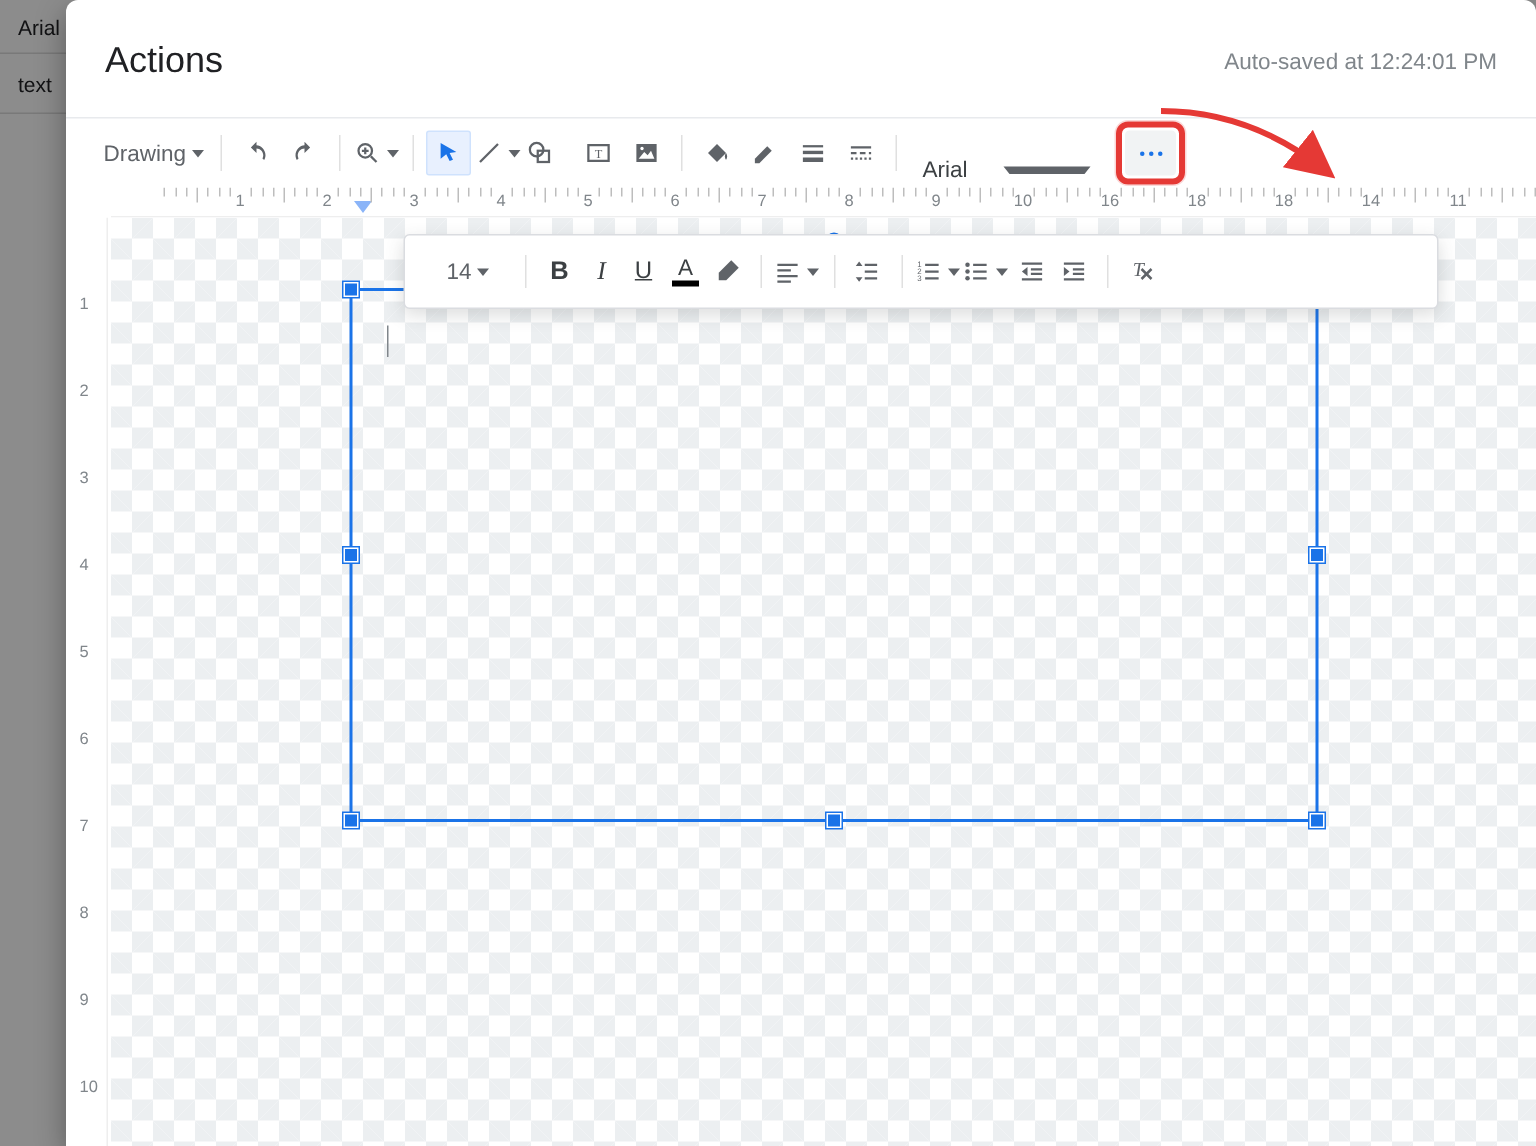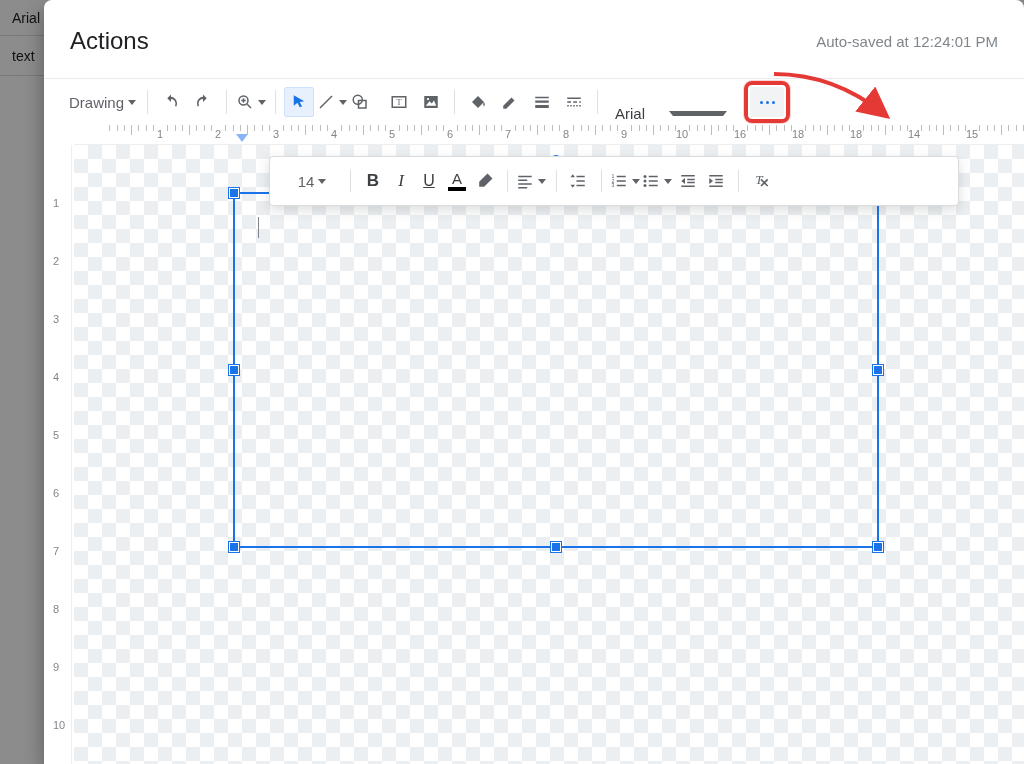--- a/index.html
+++ b/index.html
@@ -450,21 +450,21 @@
       <div class="tick" style="left: 767.5px;"></div>
       <div class="tick" style="left: 774.75px;"></div>
       <div class="num" style="left: 840px;">14</div>
       <div class="tick" style="left: 789.25px;"></div>
       <div class="tick" style="left: 796.5px;"></div>
       <div class="tick" style="left: 803.75px;"></div>
       <div class="tick major" style="left: 811px;"></div>
       <div class="tick" style="left: 818.25px;"></div>
       <div class="tick" style="left: 825.5px;"></div>
       <div class="tick" style="left: 832.75px;"></div>
-      <div class="num" style="left: 898px;">15</div>
+      <div class="num" style="left: 898px;">11</div>
       <div class="tick" style="left: 847.25px;"></div>
       <div class="tick" style="left: 854.5px;"></div>
       <div class="tick" style="left: 861.75px;"></div>
       <div class="tick major" style="left: 869px;"></div>
       <div class="tick" style="left: 876.25px;"></div>
       <div class="tick" style="left: 883.5px;"></div>
       <div class="tick" style="left: 890.75px;"></div>
       <div class="num" style="left: 956px;">16</div>
       <div class="tick" style="left: 905.25px;"></div>
       <div class="tick" style="left: 912.5px;"></div>

